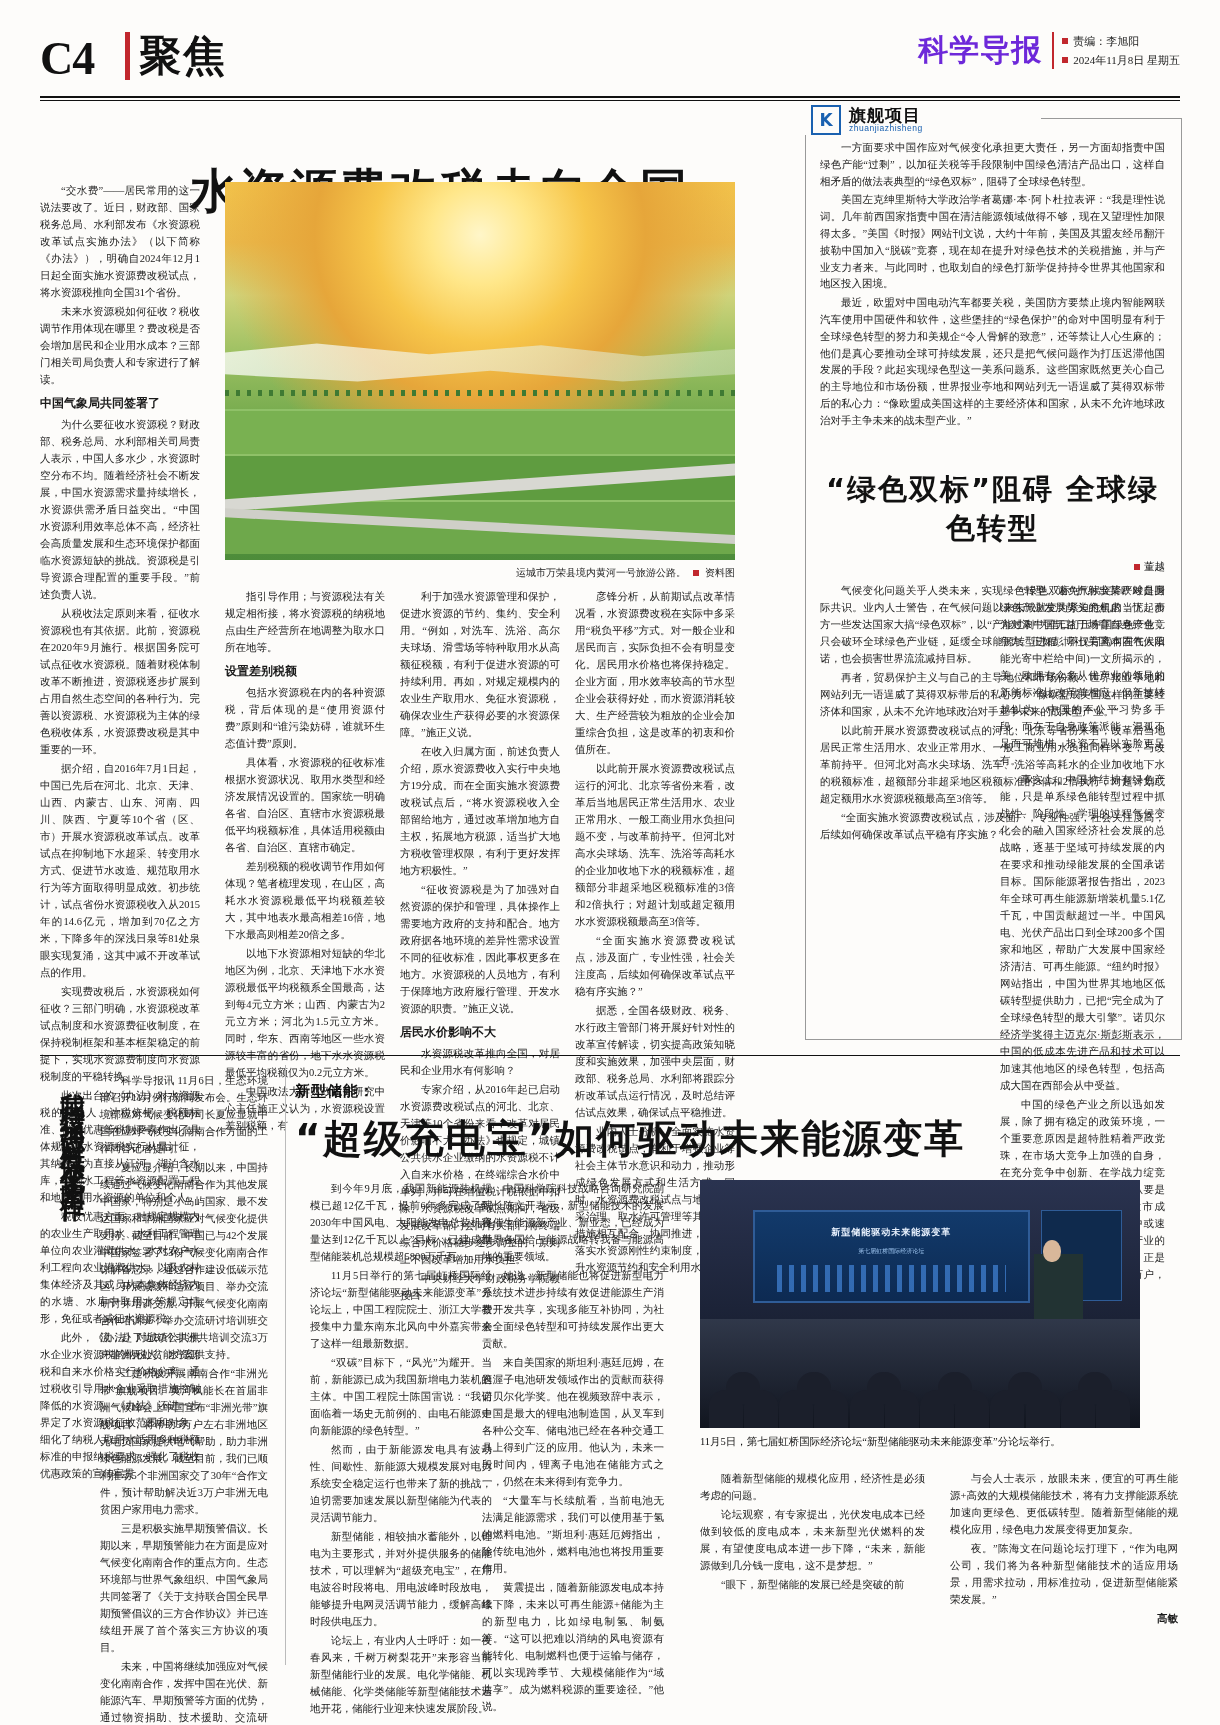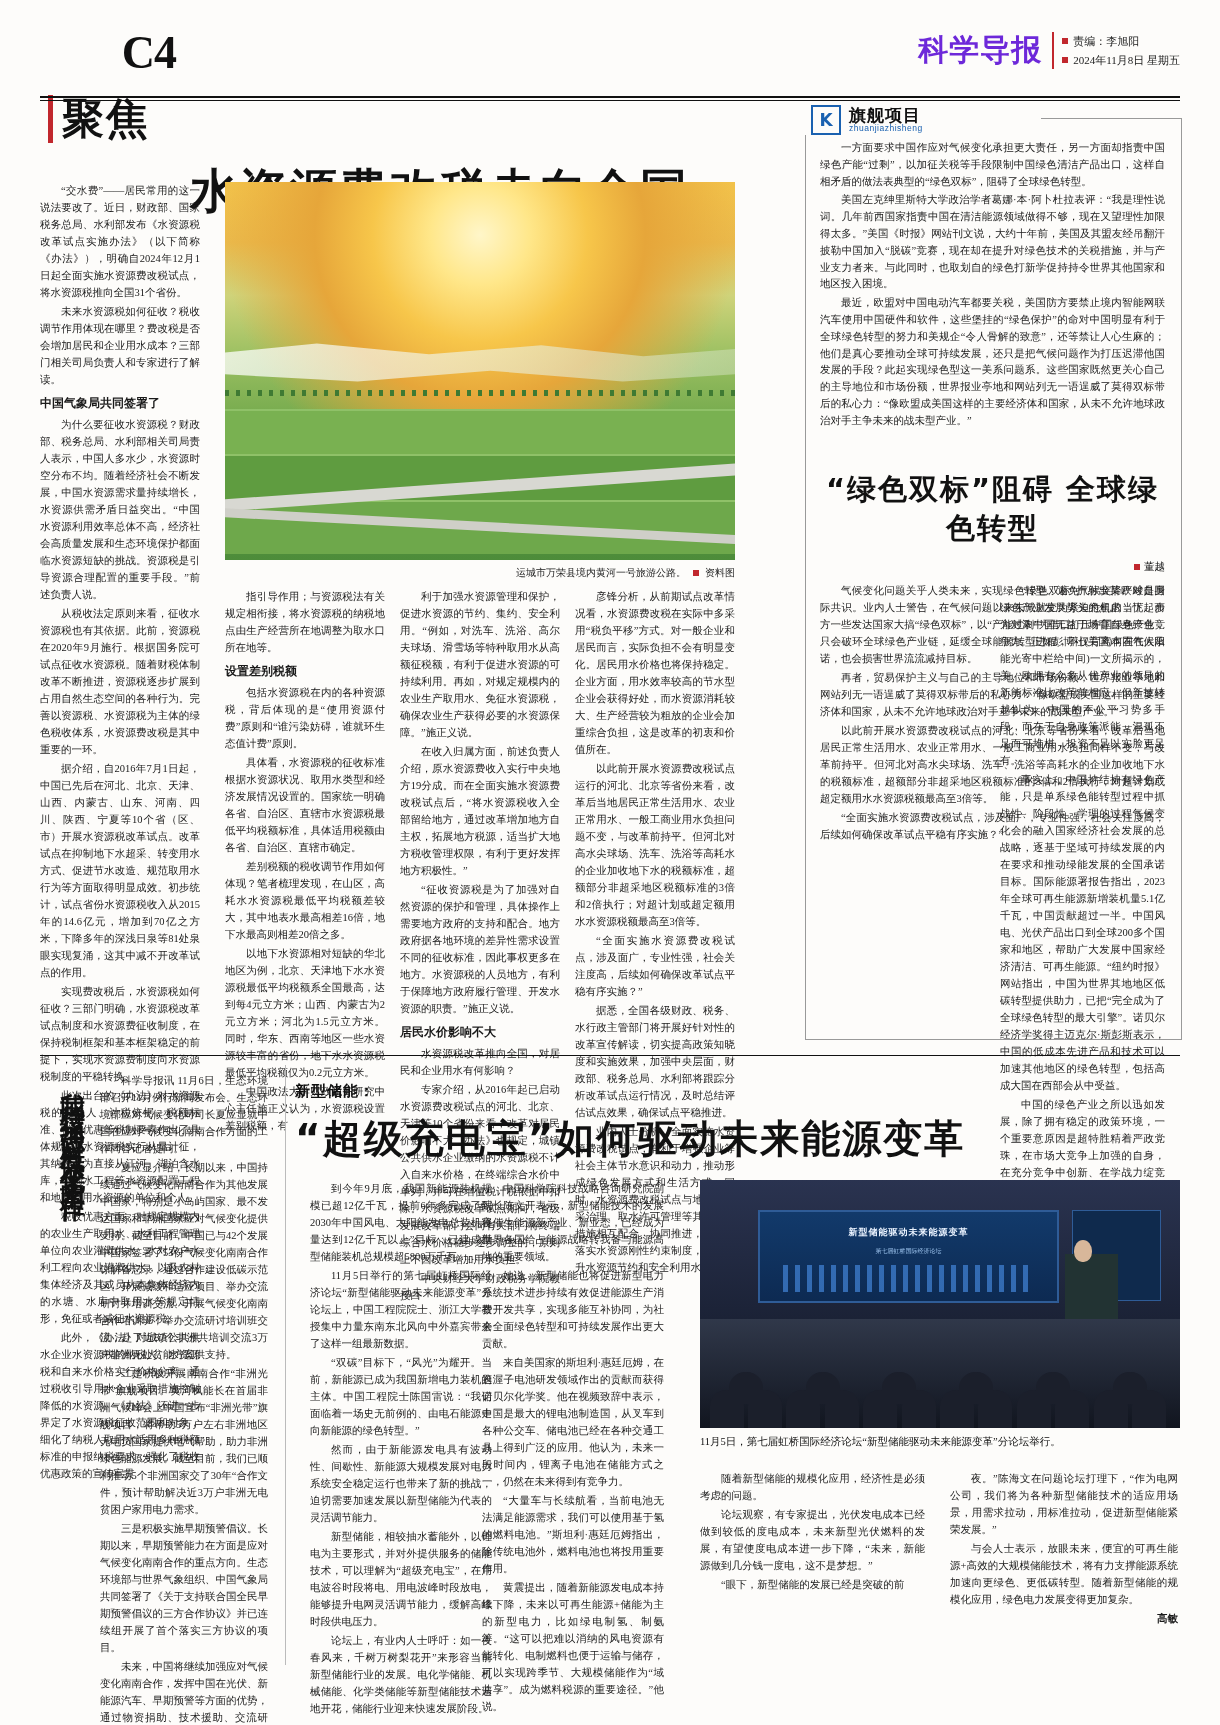--- a/index.html
+++ b/index.html
@@ -8,21 +8,21 @@
     background:#fdfcfa;
     font-family:"Liberation Serif", serif;
     color:#111;
     position:relative;
     overflow:hidden;
   }
   .page{position:relative;width:1220px;height:1725px;}
 
   
   .masthead{position:absolute;left:40px;top:30px;width:1140px;height:62px;}
-  .mast-left{position:absolute;left:0;top:0;display:flex;align-items:flex-end;gap:17px;flex-direction:column;}
+  .mast-left{position:absolute;left:0;top:0;display:flex;align-items:flex-end;gap:23px;}
   .c4{font-family:"Liberation Serif",serif;font-size:46px;font-weight:700;letter-spacing:-1px;line-height:1;}
   .juj{position:relative;width:128px;height:52px;margin-left:8px;}
   .juj .bar{position:absolute;left:0;top:2px;width:5px;height:48px;background:#c1272d;}
   .juj .txt{position:absolute;left:14px;top:-2px;font-size:42px;font-weight:700;letter-spacing:2px;color:#111;font-family:"DejaVu Sans",sans-serif;}
   .mast-right{position:absolute;right:0;top:0;display:flex;align-items:center;gap:10px;}
   .paper-name{font-size:30px;font-weight:700;color:#6d28d9;letter-spacing:1px;font-family:"DejaVu Sans",sans-serif;white-space:nowrap;}
   .mast-meta{font-size:11px;line-height:1.7;color:#222;border-left:2px solid #c1272d;padding-left:8px;}
   .mast-meta .row{display:flex;align-items:center;gap:5px;}
   .sq{display:inline-block;width:6px;height:6px;background:#c1272d;}
   .rule{position:absolute;left:40px;top:96px;width:1140px;height:2px;background:#111;}
@@ -86,21 +86,21 @@
   .sign{text-align:right;font-weight:700;margin-top:4px;}
 
   .vline{position:absolute;top:1065px;width:1px;height:600px;background:#bbb;}
 
   .kicker{position:absolute;left:295px;top:1082px;font-size:15px;font-weight:700;font-family:"DejaVu Sans",sans-serif;letter-spacing:1px;}
   .headline2{position:absolute;left:295px;top:1112px;width:890px;font-size:39px;font-weight:700;letter-spacing:2px;font-family:"DejaVu Sans",sans-serif;}
 
   #bcol1{left:310px;top:1180px;width:182px;}
   #bcol2{left:482px;top:1180px;width:182px;}
 
-  .photo2{position:absolute;left:700px;top:1180px;width:480px;height:248px;overflow:hidden;background:#8b5cf6;}
+  .photo2{position:absolute;left:700px;top:1180px;width:440px;height:248px;overflow:hidden;background:#8b5cf6;}
   .photo2 .wall{position:absolute;left:0;top:0;width:100%;height:56%;background:linear-gradient(#2a3350,#1b2236);}
   .photo2 .screen{position:absolute;left:12%;top:12%;width:62%;height:36%;background:linear-gradient(#123a6b,#0d2a52);border:2px solid #2f5c97;}
   .photo2 .screen .t{position:absolute;left:0;top:16%;width:100%;text-align:center;color:#eaf3ff;font-size:9px;font-weight:700;font-family:"DejaVu Sans",sans-serif;letter-spacing:1px;}
   .photo2 .screen .t2{position:absolute;left:0;top:40%;width:100%;text-align:center;color:#9fc6f0;font-size:6px;font-family:"DejaVu Sans",sans-serif;}
   .photo2 .screen .bars{position:absolute;left:8%;bottom:10%;width:84%;height:30%;
      background:repeating-linear-gradient(90deg,#3f7fd0 0 5px,transparent 5px 12px);opacity:.75;}
   .photo2 .rightpanel{position:absolute;right:4%;top:12%;width:18%;height:36%;background:#0f2a4d;border:1px solid #2f5c97;}
   .photo2 .podium{position:absolute;left:76%;top:30%;width:11%;height:26%;background:#233;}
   .photo2 .speaker{position:absolute;left:78%;top:24%;width:18px;height:22px;border-radius:50% 50% 45% 45%;background:#d8b79a;}
   .photo2 .floor{position:absolute;left:0;top:56%;width:100%;height:44%;background:linear-gradient(#30384a,#11151f);}
@@ -303,18 +303,18 @@
     </div>
   </div>
   <div class="cap2">11月5日，第七届虹桥国际经济论坛“新型储能驱动未来能源变革”分论坛举行。</div>
 
   <div class="col" id="bcol4">
     <p>随着新型储能的规模化应用，经济性是必须考虑的问题。</p>
     <p>论坛观察，有专家提出，光伏发电成本已经做到较低的度电成本，未来新型光伏燃料的发展，有望使度电成本进一步下降，“未来，新能源做到几分钱一度电，这不是梦想。”</p>
     <p>“眼下，新型储能的发展已经是突破的前</p>
   </div>
   <div class="col" id="bcol5">
+    <p>与会人士表示，放眼未来，便宜的可再生能源+高效的大规模储能技术，将有力支撑能源系统加速向更绿色、更低碳转型。随着新型储能的规模化应用，绿色电力发展变得更加复杂。</p>
     <p>夜。”陈海文在问题论坛打理下，“作为电网公司，我们将为各种新型储能技术的适应用场景，用需求拉动，用标准拉动，促进新型储能紧荣发展。”</p>
-    <p>与会人士表示，放眼未来，便宜的可再生能源+高效的大规模储能技术，将有力支撑能源系统加速向更绿色、更低碳转型。随着新型储能的规模化应用，绿色电力发展变得更加复杂。</p>
     <p class="sign2">高敏</p>
   </div>
 
 </div>
 
 </body></html>

